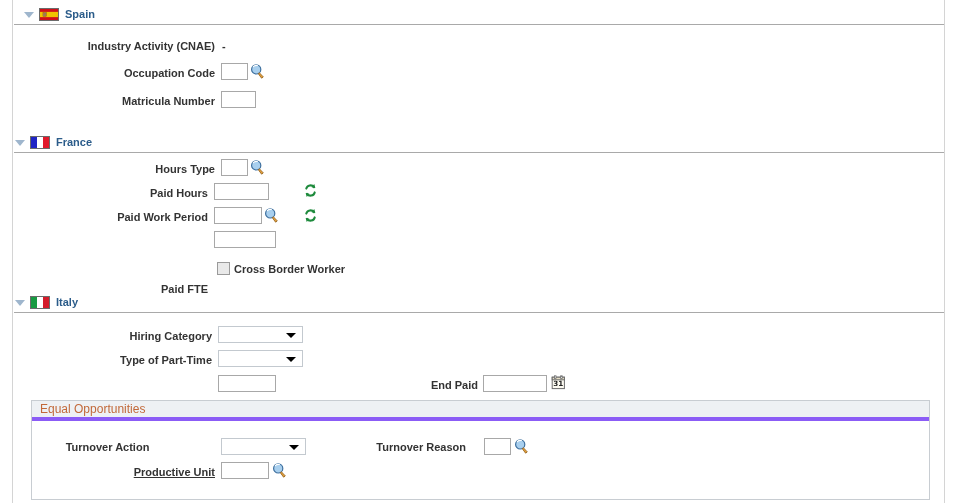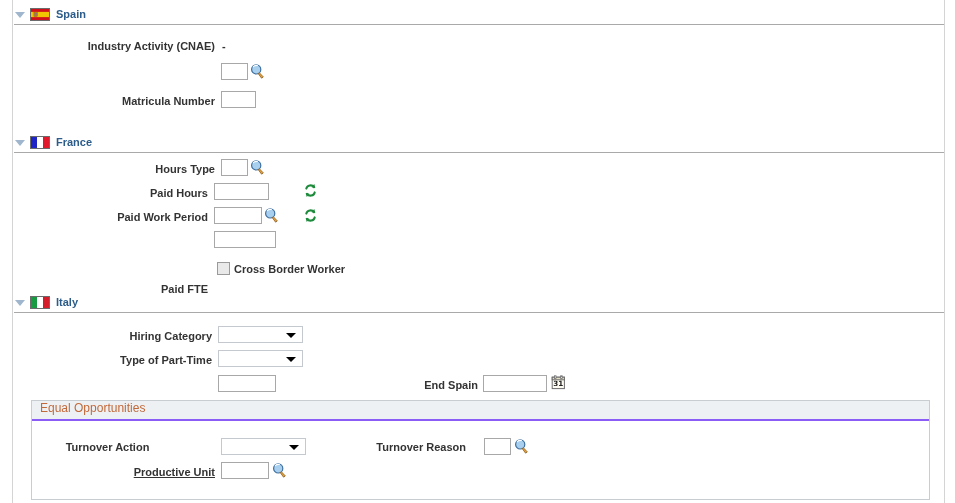--- a/index.html
+++ b/index.html
@@ -196,22 +196,23 @@
     box-sizing: border-box;
     border: 1px solid #c8cdd2;
     background: #ffffff;
   }
   .subgroup-head {
     position: absolute;
     left: 0; top: 0;
     height: 20px;
     box-sizing: border-box;
     background: #eef1f4;
-    border-bottom: 2px solid #8b5cf6;
+    border-bottom: 4px solid #8b5cf6;
     display: flex;
+    align-items: center;
   }
   .subgroup-title {
     margin-left: 8px;
     font-size: 12px;
     color: #c2693a;
     white-space: nowrap;
   }
 </style>
 </head>
 <body>
@@ -262,34 +263,35 @@
       <rect x="13.33" y="0" width="6.67" height="13" fill="#d41c2b"></rect>
     </symbol>
   </defs>
 </svg>
 
 <div id="page">
 
   <div class="frame-left"></div>
   <div class="frame-right"></div>
 
-  <div class="group-header" style="left:14px; top:6px;">
+  <div class="group-header" style="left:23px; top:6px;">
     <span class="twisty"></span>
     <span class="flag">
       <svg width="18" height="11">
           <use href="#flag-spain"></use>
         </svg>
     </span>
     <span class="group-title">Spain</span>
   </div>
   <div class="group-rule" style="top:24px;"></div>
 
   <div class="fld-label" style="left:0px; top:40px; width:215px;">Industry Activity (CNAE)</div>
   <div class="fld-static" style="left:222px; top:40px;">-</div>
 
+  <div class="fld-label" style="left:0px; top:67px; width:215px;">Occupation Code</div>
   <input class="txt" style="left: 221px; top: 63px; width: 27px;" type="text" value="">
   <span class="lookup" style="left:249px; top:63px;">
     <svg width="17" height="16">
         <use href="#ico-lookup"></use>
       </svg>
   </span>
 
   <div class="fld-label" style="left:0px; top:95px; width:215px;">Matricula Number</div>
   <input class="txt" style="left: 221px; top: 91px; width: 35px;" type="text" value="">
 
@@ -357,21 +359,21 @@
     <span class="ddl-val"></span>
   </div>
 
   <div class="fld-label" style="left:0px; top:354px; width:212px;">Type of Part-Time</div>
   <div class="ddl" style="left:218px; top:350px; width:85px;">
     <span class="ddl-val"></span>
   </div>
 
   <input class="txt" style="left: 218px; top: 375px; width: 58px;" type="text" value="">
 
-  <div class="fld-label" style="left:330px; top:379px; width:148px;">End Spain</div>
+  <div class="fld-label" style="left:330px; top:379px; width:148px;">End Paid</div>
   <input class="txt" style="left: 483px; top: 375px; width: 64px;" type="text" value="">
   <span class="calicon" style="left:551px; top:375px;">
     <svg width="15" height="15">
         <use href="#ico-calendar"></use>
       </svg>
   </span>
 
   <div class="subgroup" style="left:31px; top:400px; width:899px; height:100px;">
     <div class="subgroup-head" style="width:897px;">
       <span class="subgroup-title">Equal Opportunities</span>

